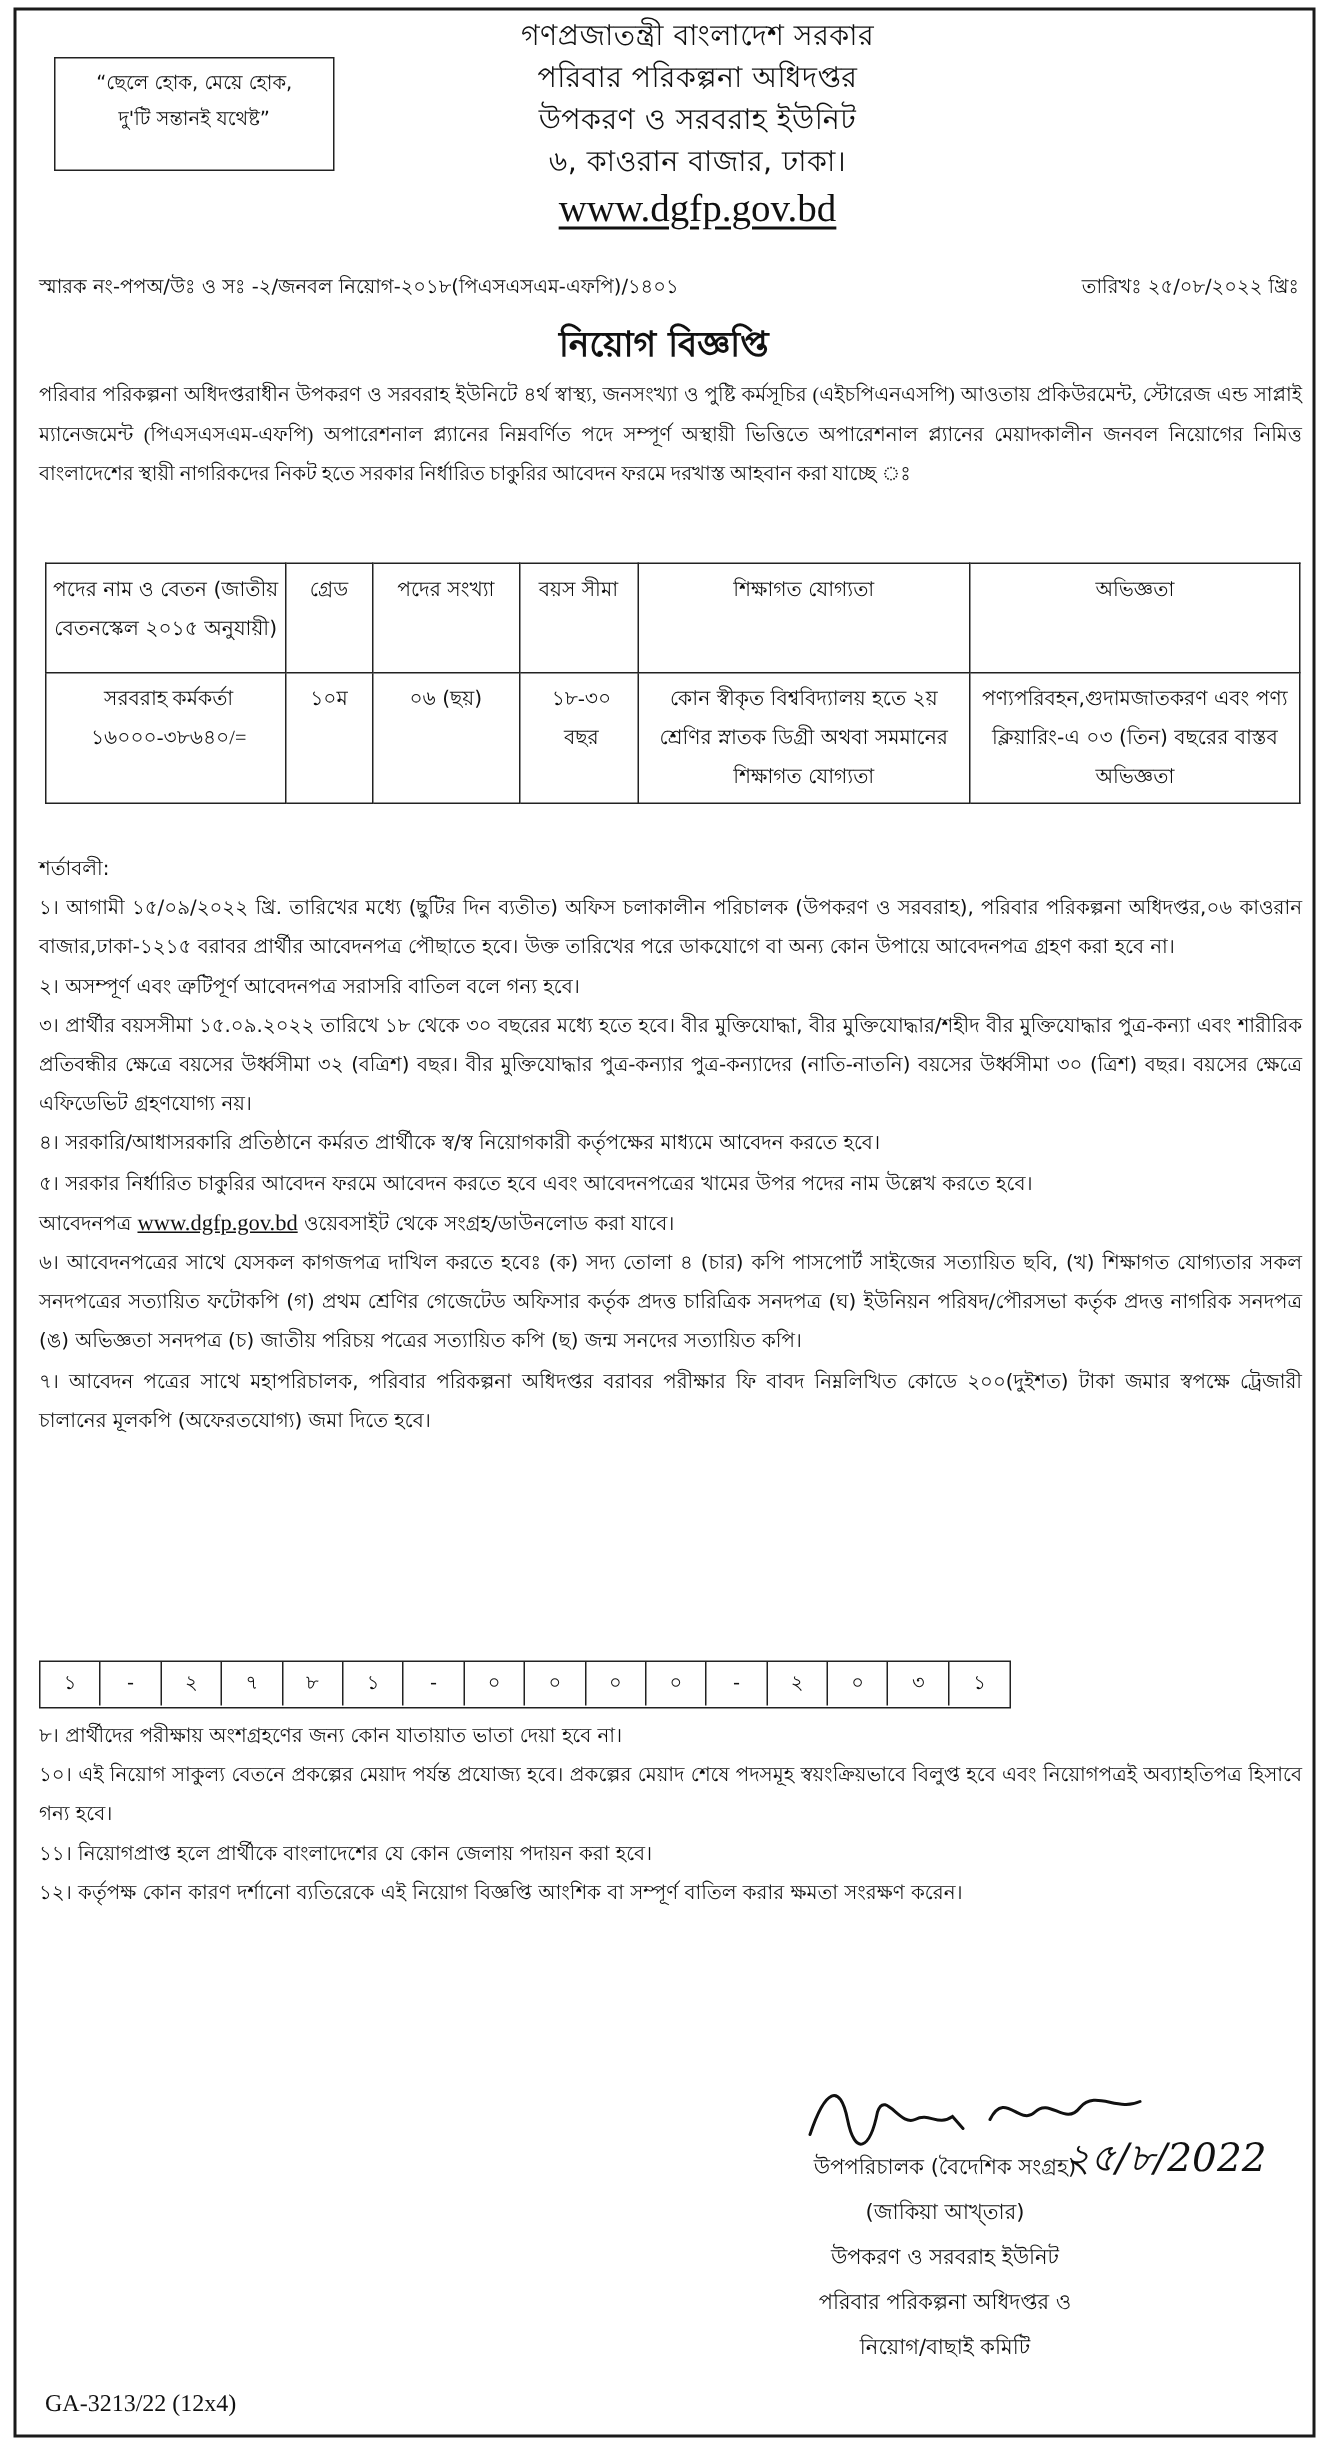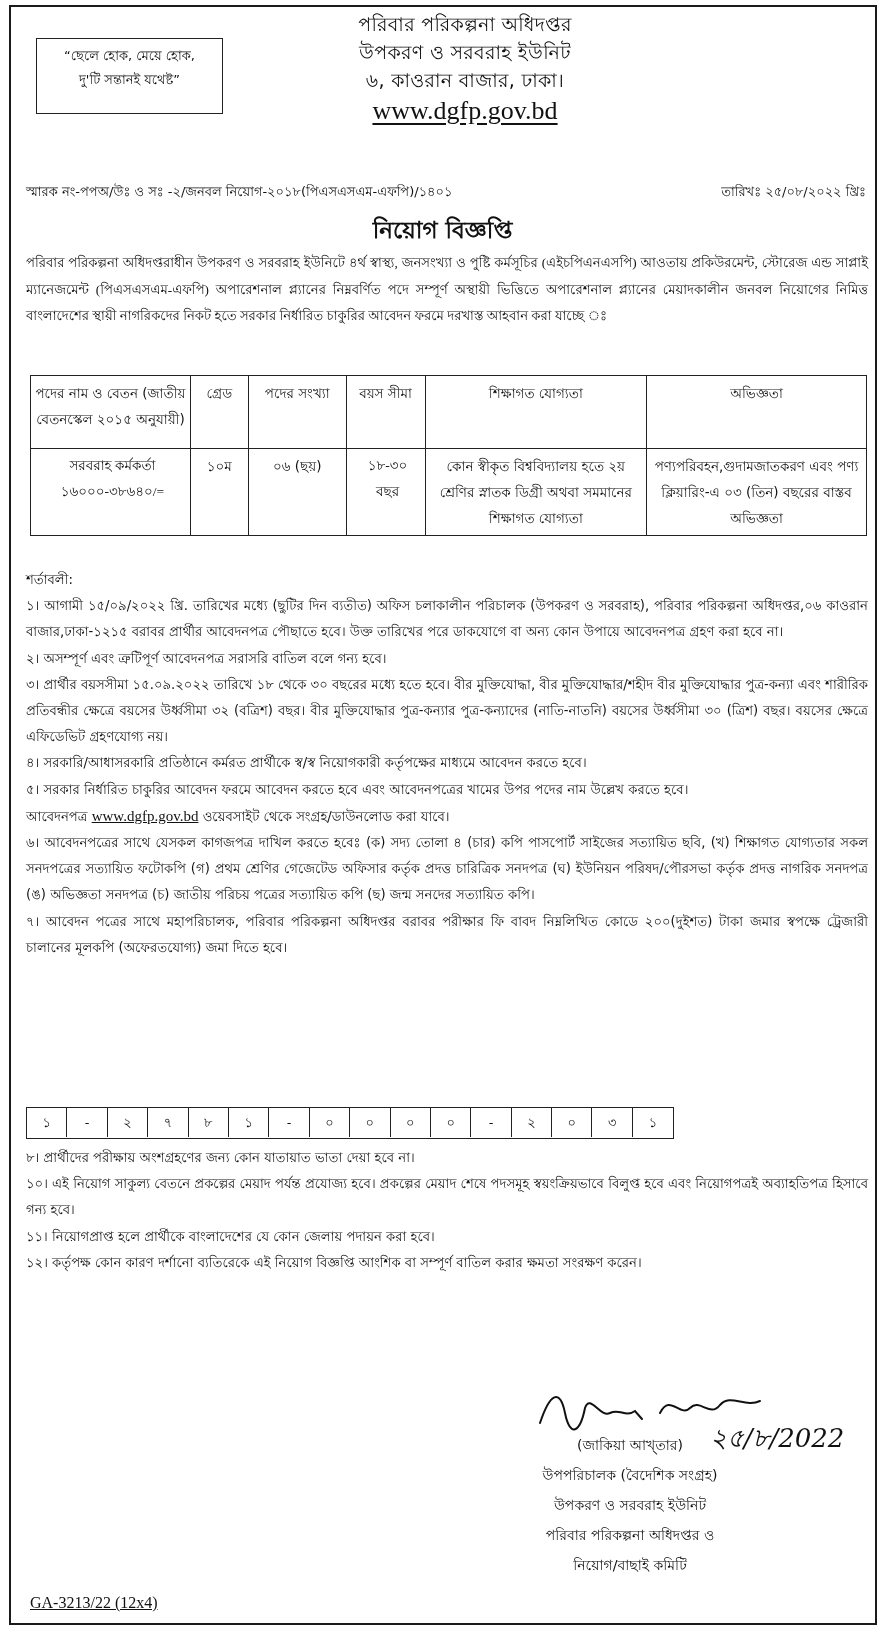--- a/index.html
+++ b/index.html
@@ -72,34 +72,35 @@
   .sig-date {
     position: absolute; left: 710px; top: 1418px;
     font-family: "DejaVu Serif", serif; font-style: italic; font-size: 26px;
   }
   .signer {
     position: absolute; left: 470px; top: 1430px; width: 320px; text-align: center;
     font-size: 14px; line-height: 30px;
   }
   .footer-code {
     position: absolute; left: 30px; top: 1594px;
-    font-family: "Liberation Serif", serif; font-size: 16px; text-decoration: underline;
+    font-family: "Liberation Serif", serif; font-size: 16px;
   }
 </style>
 </head>
 <body>
 
 <div class="frame"></div>
 
 <div class="slogan-box">
   <div>“ছেলে হোক, মেয়ে হোক,</div>
   <div>দু'টি সন্তানই যথেষ্ট”</div>
 </div>
 
 <div class="header">
+  <div class="line">গণপ্রজাতন্ত্রী বাংলাদেশ সরকার</div>
   <div class="line">পরিবার পরিকল্পনা অধিদপ্তর</div>
   <div class="line">উপকরণ ও সরবরাহ ইউনিট</div>
   <div class="line">৬, কাওরান বাজার, ঢাকা।</div>
   <div class="url">www.dgfp.gov.bd</div>
 </div>
 
 <div class="ref-row">
   <span class="memo">স্মারক নং-পপঅ/উঃ ও সঃ -২/জনবল নিয়োগ-২০১৮(পিএসএসএম-এফপি)/১৪০১</span>
   <span class="date">তারিখঃ  ২৫/০৮/২০২২ খ্রিঃ</span>
 </div>
@@ -178,20 +179,20 @@
   <p>১১। নিয়োগপ্রাপ্ত হলে প্রার্থীকে বাংলাদেশের যে কোন জেলায় পদায়ন করা হবে।</p>
   <p>১২। কর্তৃপক্ষ কোন কারণ দর্শানো ব্যতিরেকে এই নিয়োগ বিজ্ঞপ্তি আংশিক বা সম্পূর্ণ বাতিল করার ক্ষমতা সংরক্ষণ করেন।</p>
 </div>
 
 <svg class="signature" viewBox="0 0 330 56">
   <path d="M10 40 C 20 10, 30 5, 35 30 S 50 50, 55 25 C 60 10, 70 35, 80 30 C 90 25, 95 35, 105 28 L 112 36 M 130 30 C 140 10, 150 35, 160 25 C 170 15, 180 35, 190 22 C 200 10, 215 25, 230 18" fill="none" stroke="#111" stroke-width="2" stroke-linecap="round"></path>
 </svg>
 <div class="sig-date">২৫/৮/2022</div>
 
 <div class="signer">
+  <div>উপপরিচালক (বৈদেশিক সংগ্রহ)</div>
   <div>(জাকিয়া আখ্তার)</div>
-  <div>উপপরিচালক (বৈদেশিক সংগ্রহ)</div>
   <div>উপকরণ ও সরবরাহ ইউনিট</div>
   <div>পরিবার পরিকল্পনা অধিদপ্তর ও</div>
   <div>নিয়োগ/বাছাই কমিটি</div>
 </div>
 
 <div class="footer-code">GA-3213/22 (12x4)</div>
 
 </body></html>

